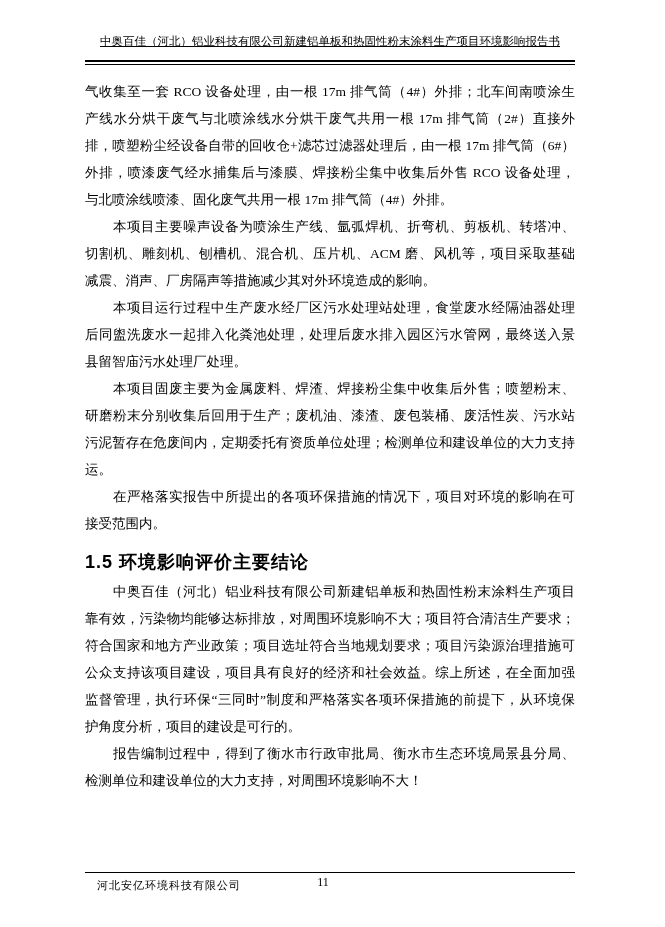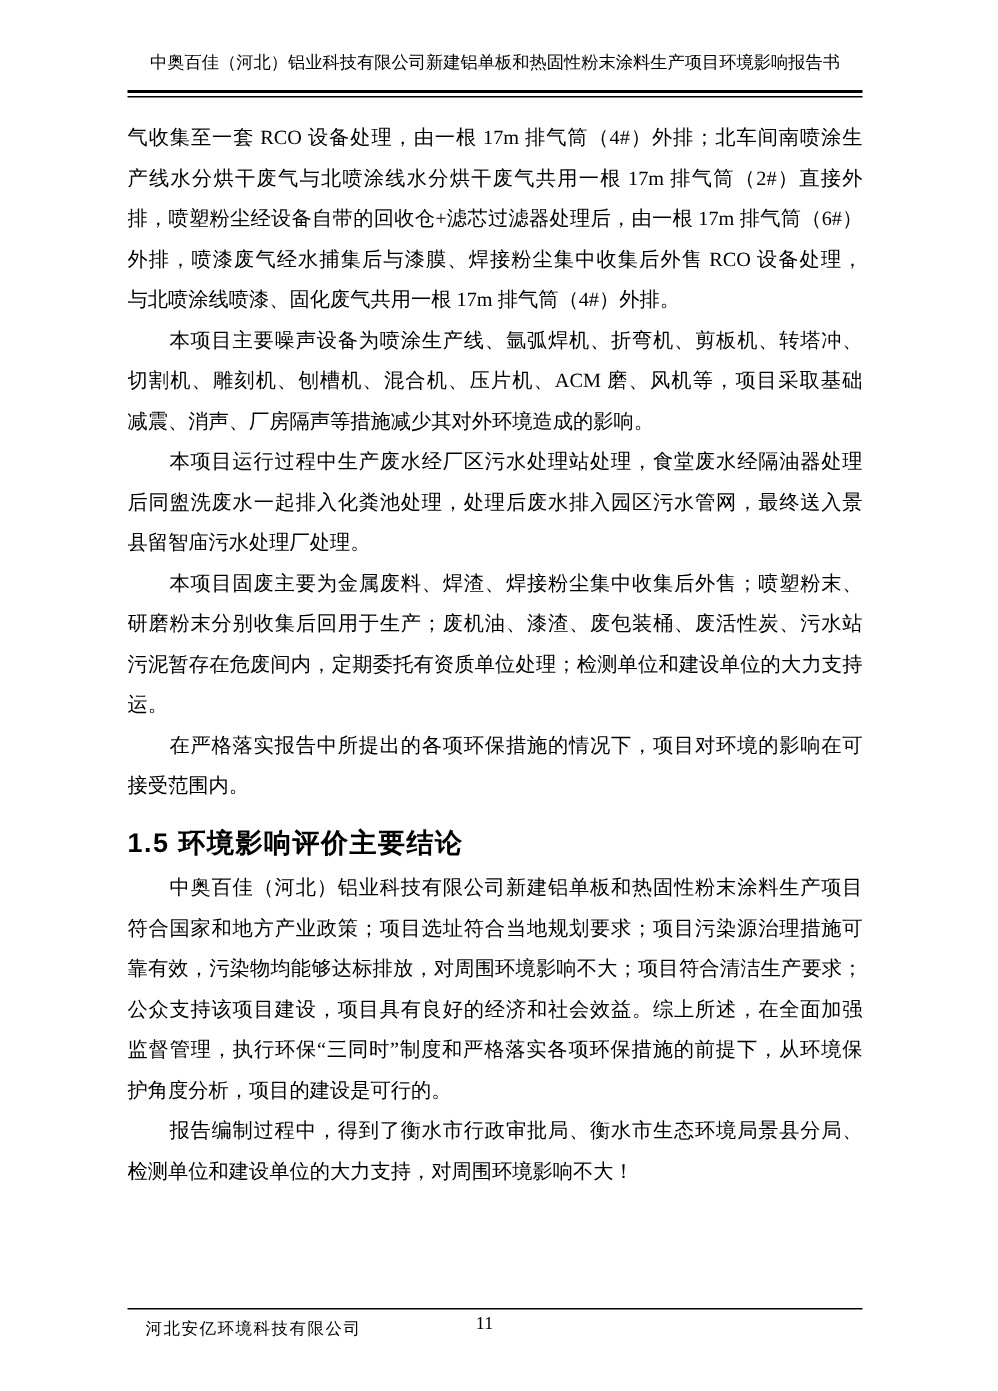--- a/index.html
+++ b/index.html
@@ -19,20 +19,21 @@
   .header-title {
     position: absolute;
     top: 34px;
     left: 85px;
     width: 490px;
     text-align: center;
     font-size: 11.5px;
     letter-spacing: 0px;
     white-space: nowrap;
     color: #000000;
+    text-decoration: underline;
   }
   .header-rule {
     position: absolute;
     top: 60px;
     left: 85px;
     width: 490px;
     height: 2px;
     border-top: 2px solid #000000;
     border-bottom: 1px solid #000000;
   }
@@ -128,22 +129,22 @@
 
     <div class="para">
       <div class="bline jl ind">在严格落实报告中所提出的各项环保措施的情况下，项目对环境的影响在可</div>
       <div class="bline lastline">接受范围内。</div>
     </div>
 
     <div class="section-heading">1.5 环境影响评价主要结论</div>
 
     <div class="para">
       <div class="bline jl ind">中奥百佳（河北）铝业科技有限公司新建铝单板和热固性粉末涂料生产项目</div>
+      <div class="bline jl">靠有效，污染物均能够达标排放，对周围环境影响不大；项目符合清洁生产要求；</div>
       <div class="bline jl">符合国家和地方产业政策；项目选址符合当地规划要求；项目污染源治理措施可</div>
-      <div class="bline jl">靠有效，污染物均能够达标排放，对周围环境影响不大；项目符合清洁生产要求；</div>
       <div class="bline jl">公众支持该项目建设，项目具有良好的经济和社会效益。综上所述，在全面加强</div>
       <div class="bline jl">监督管理，执行环保“三同时”制度和严格落实各项环保措施的前提下，从环境保</div>
       <div class="bline lastline">护角度分析，项目的建设是可行的。</div>
     </div>
 
     <div class="para">
       <div class="bline jl ind">报告编制过程中，得到了衡水市行政审批局、衡水市生态环境局景县分局、</div>
       <div class="bline lastline">检测单位和建设单位的大力支持，对周围环境影响不大！</div>
     </div>
 

